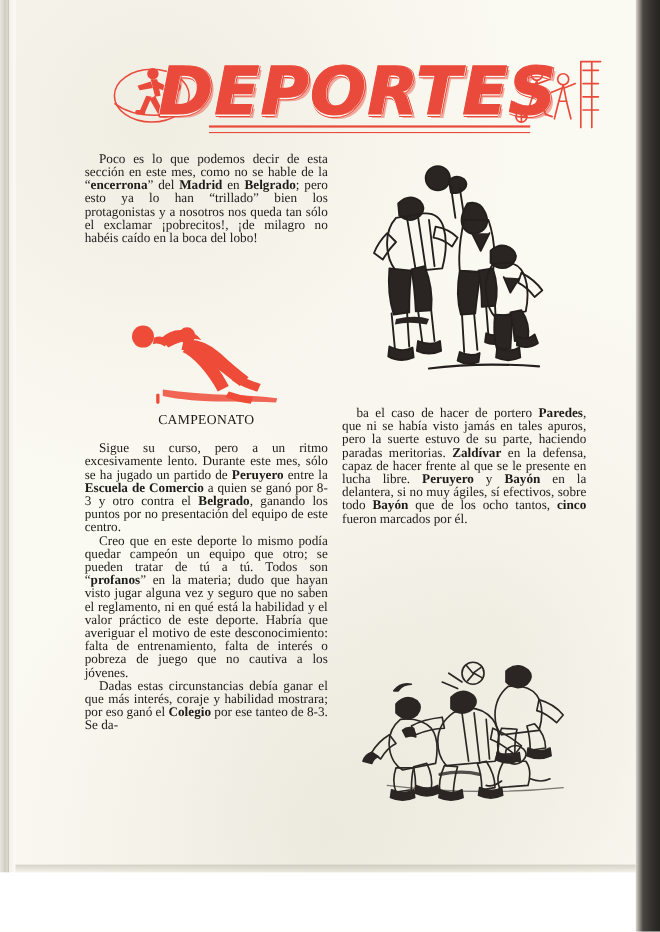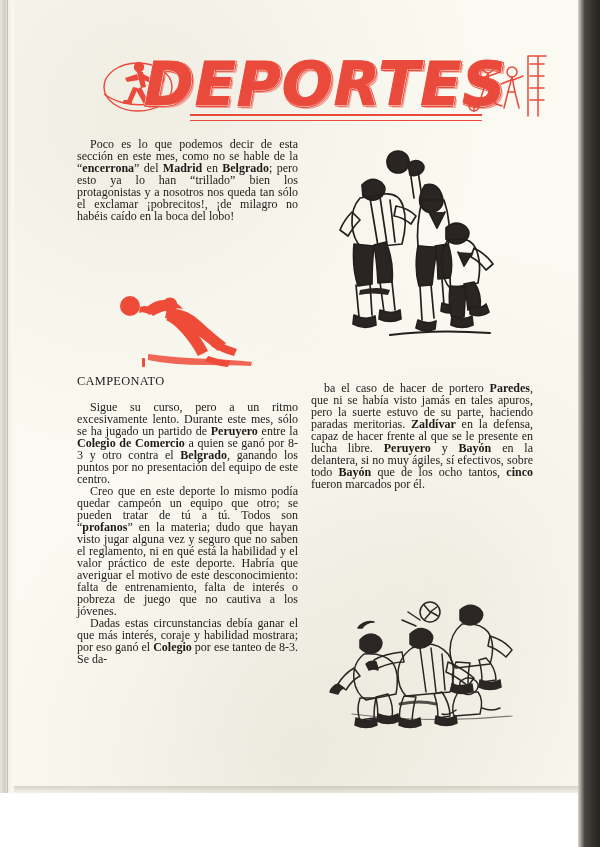--- a/index.html
+++ b/index.html
@@ -62,25 +62,26 @@
   
   .col{
     position:absolute;width:218px;
     font-size:12px;line-height:12px;
     color:#1d1b19;text-align:justify;
   }
   .col p{margin:0;text-indent:13px;}
   .col b{font-weight:bold;}
   #intro-col{left:77px;top:138px;width:221px;}
   #left-col{left:77px;top:401px;width:221px;}
-  #right-col{left:311px;top:382px;width:222px;}
+  #right-col{left:311px;top:369px;width:222px;}
   #section-heading{
     position:absolute;left:77px;top:374px;width:221px;
     font-size:12.4px;line-height:14.6px;letter-spacing:.3px;
     color:#1d1b19;
+    text-align:center;
   }
   
   .illus{position:absolute;}
   #illus-goalkeeper{left:110px;top:288px;width:160px;height:80px;}
   #illus-jump{left:330px;top:140px;width:200px;height:205px;}
   #illus-scramble{left:330px;top:592px;width:200px;height:135px;}
   svg{display:block;overflow:visible;}
 </style>
 </head>
 <body>
@@ -155,21 +156,21 @@
       <rect x="32" y="70" width="3" height="9" rx="1"></rect>
     </g>
   </svg>
 </span>
 
 <div id="section-heading">
   <div>CAMPEONATO</div>
 </div>
 
 <div class="col" id="left-col">
-  <p>Sigue su curso, pero a un ritmo excesivamente lento. Durante este mes, sólo se ha jugado un partido de <b>Peruyero</b> entre la <b>Colegio de Co</b><b>mercio</b> a quien se ganó por 8-3 y otro contra el <b>Belgrado</b>, ganando los puntos por no presentación del equipo de este centro.</p>
+  <p>Sigue su curso, pero a un ritmo excesivamente lento. Durante este mes, sólo se ha jugado un partido de <b>Peruyero</b> entre la <b>Escuela de Co</b><b>mercio</b> a quien se ganó por 8-3 y otro contra el <b>Belgrado</b>, ganando los puntos por no presentación del equipo de este centro.</p>
   <p>Creo que en este deporte lo mismo podía quedar campeón un equipo que otro; se pueden tratar de tú a tú. Todos son “<b>profanos</b>” en la materia; dudo que hayan visto jugar alguna vez y seguro que no saben el reglamento, ni en qué está la habilidad y el valor práctico de este deporte. Habría que averiguar el motivo de este desconocimiento: falta de entrenamiento, falta de interés o pobreza de juego que no cautiva a los jóvenes.</p>
   <p>Dadas estas circunstancias debía ganar el que más interés, coraje y habilidad mostrara; por eso ganó el <b>Colegio</b> por ese tanteo de 8-3. Se da-</p>
 </div>
 
 <div class="col" id="right-col">
   <p>ba el caso de hacer de portero <b>Pare</b><b>des</b>, que ni se había visto jamás en tales apuros, pero la suerte estuvo de su parte, haciendo paradas meritorias. <b>Zaldívar</b> en la defensa, capaz de hacer frente al que se le presente en lucha libre. <b>Peruyero</b> y <b>Bayón</b> en la delantera, si no muy ágiles, sí efectivos, sobre todo <b>Bayón</b> que de los ocho tantos, <b>cinco</b> fueron marcados por él.</p>
 </div>
 
 <span class="illus" id="illus-jump">
   <svg viewBox="0 0 200 205" width="200" height="205">

